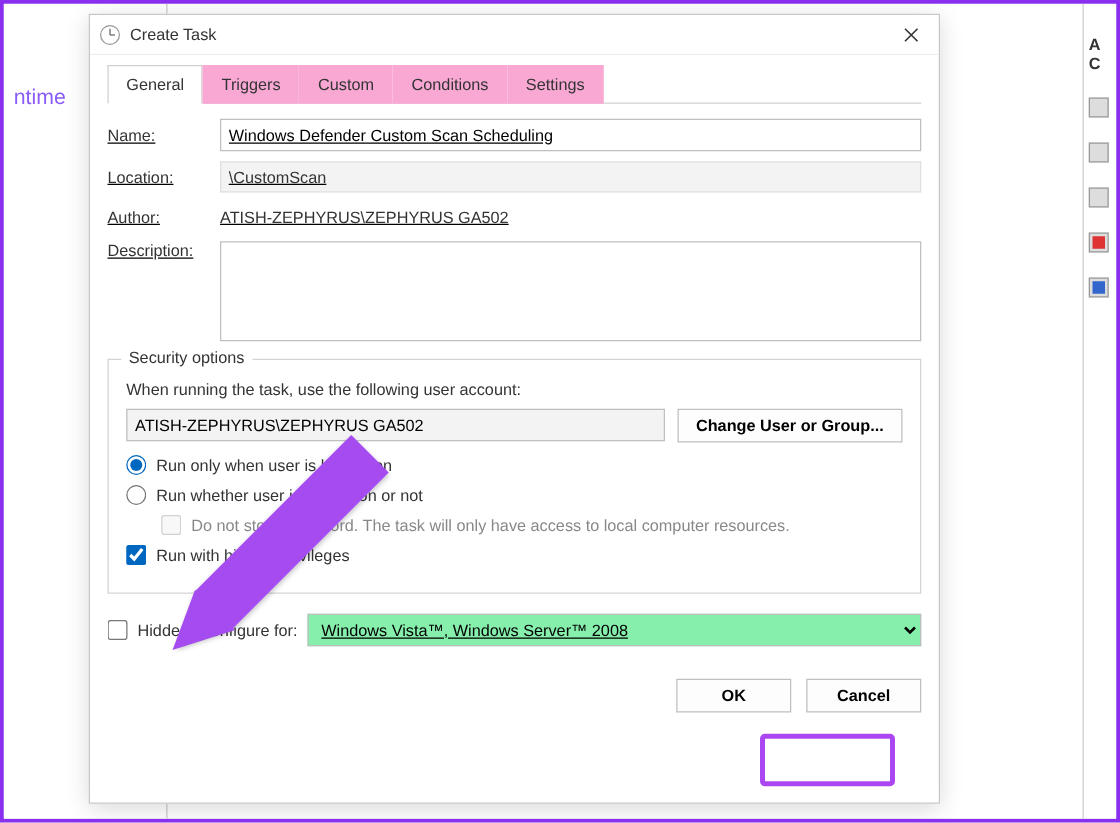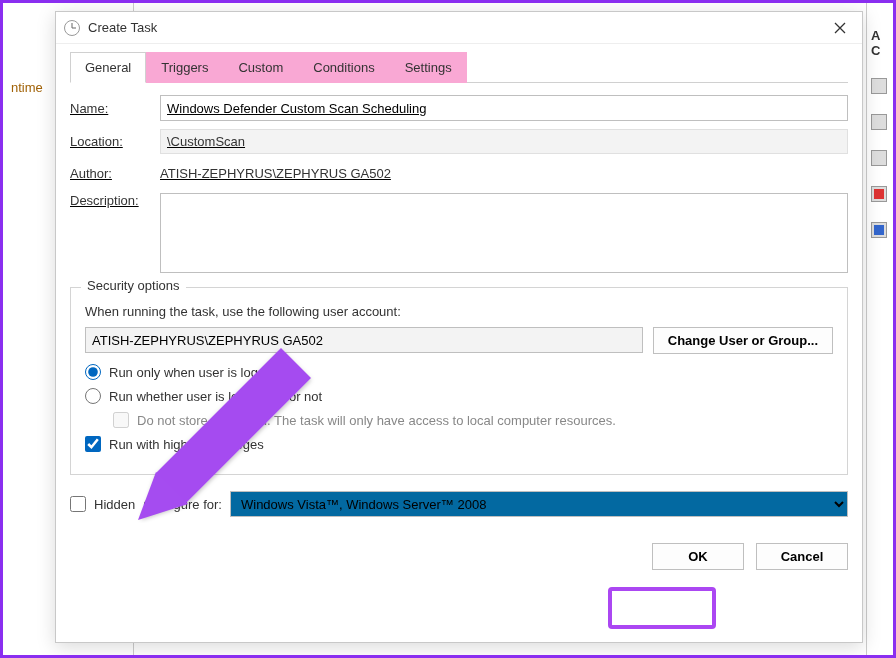--- a/index.html
+++ b/index.html
@@ -13,32 +13,32 @@
   position: relative;
   border: 3px solid #8a2ef0;
 }
 .backdrop {
   position: absolute;
   top: 0; left: 0; right: 0; bottom: 0;
   background: #fff;
 }
 .bg-line-h { position: absolute; left: 130px; top: 0; width: 1px; height: 100%; background: #ccc; }
 .bg-line-h2 { position: absolute; left: 863px; top: 0; width: 1px; height: 100%; background: #ccc; }
-.bg-ntime { position: absolute; left: 8px; top: 77px; color: #a16207; font-size: 13px; }
+.bg-ntime { position: absolute; left: 8px; top: 65px; color: #8b5cf6; font-size: 17px; }
 .bg-right { position: absolute; right: 4px; top: 25px; width: 18px; }
 .bg-right .bg-label { font-size: 13px; font-weight: bold; color: #333; }
 .bg-right .bg-ic { width: 16px; height: 16px; margin: 20px 0; background: #ddd; border: 1px solid #999; position: relative; }
 .bg-right .bg-ic.red::before { content:""; position:absolute; inset:2px; background:#d33; }
 .bg-right .bg-ic.blue::before { content:""; position:absolute; inset:2px; background:#36c; }
 
 .dialog {
   position: absolute;
-  left: 52px;
+  left: 68px;
   top: 8px;
-  width: 808px;
+  width: 681px;
   height: 632px;
   background: #fff;
   border: 1px solid #c8c8c8;
   box-shadow: 0 4px 18px rgba(0,0,0,0.15);
 }
 .titlebar {
   display: flex;
   align-items: center;
   height: 32px;
   padding: 0 8px;
@@ -139,21 +139,22 @@
   gap: 8px;
 }
 .configure-label { font-size: 13px; color: #333; }
 .configure-select {
   flex: 1;
   border: 1px solid #bfbfbf;
   padding: 4px 6px;
   font-size: 13px;
   height: 26px;
   font-family: inherit;
-  background: #0369a1;
+  background: #86efac;
+  text-decoration: underline;
 }
 
 .dialog-footer {
   display: flex;
   justify-content: flex-end;
   gap: 12px;
   padding: 12px 14px;
 }
 
 .highlight-box {

